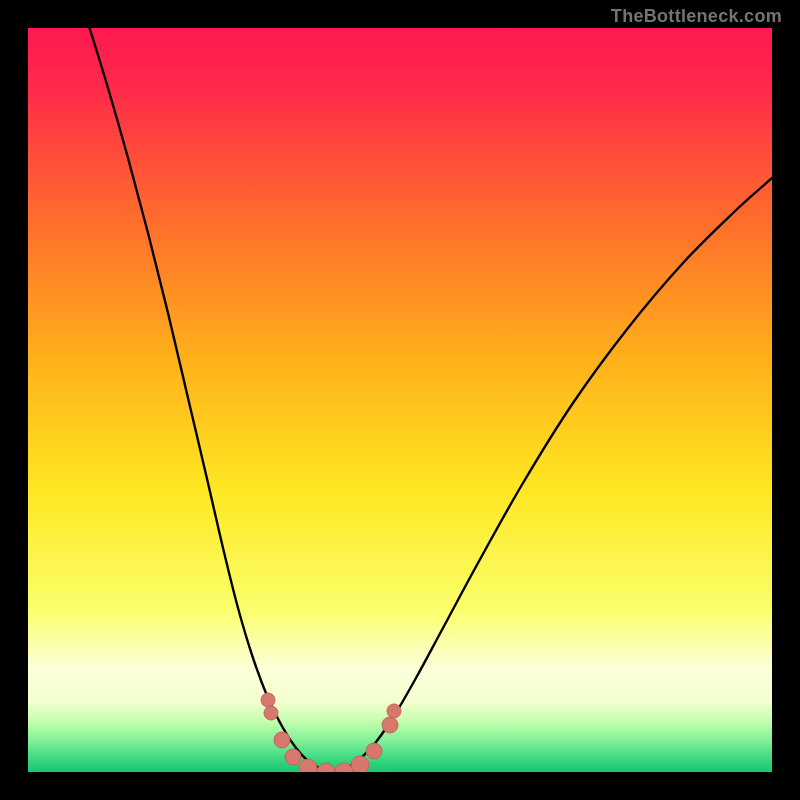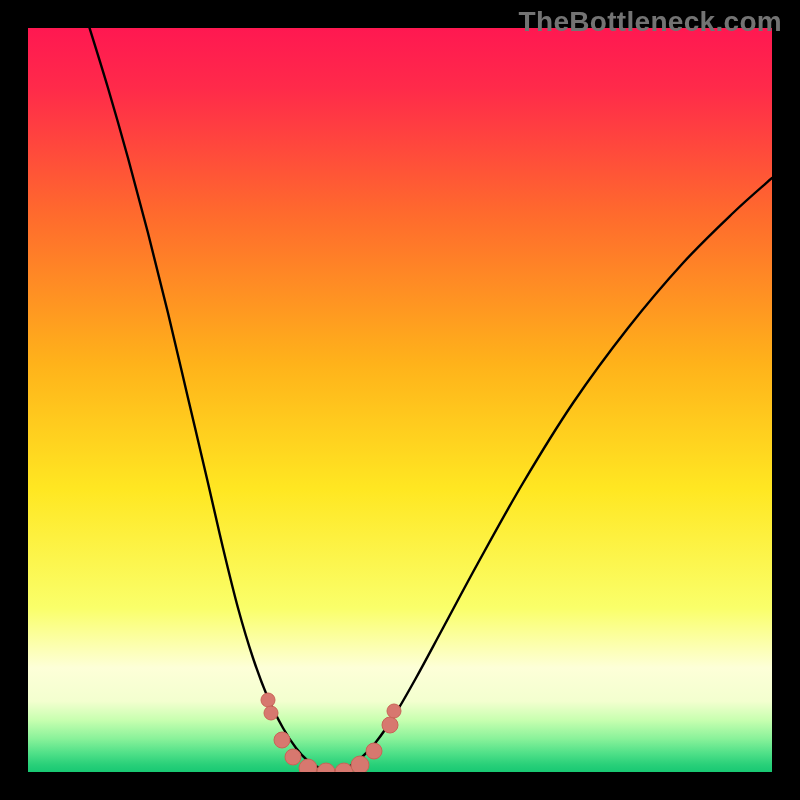--- a/index.html
+++ b/index.html
@@ -25,21 +25,21 @@
   }
   .gradient {
     position: absolute;
     inset: 0;
   }
   .watermark {
     position: absolute;
     top: 6px;
     right: 18px;
     font-family: Arial, Helvetica, sans-serif;
-    font-size: 28px;
+    font-size: 18px;
     font-weight: 600;
     color: #737373;
     letter-spacing: 0.3px;
   }
   svg.curves {
     position: absolute;
     inset: 0;
   }
 </style>
 </head>

